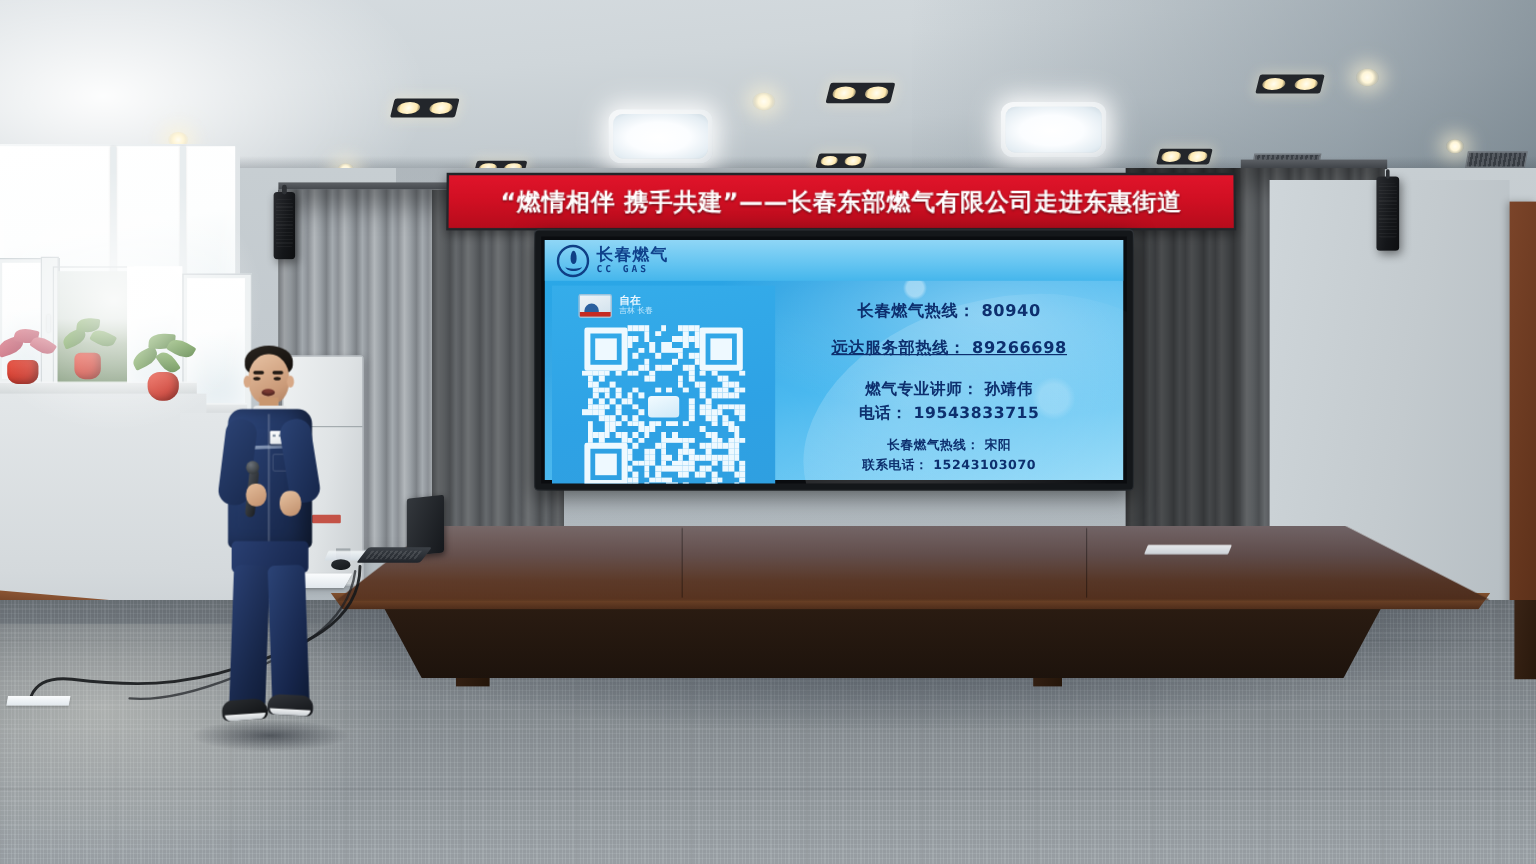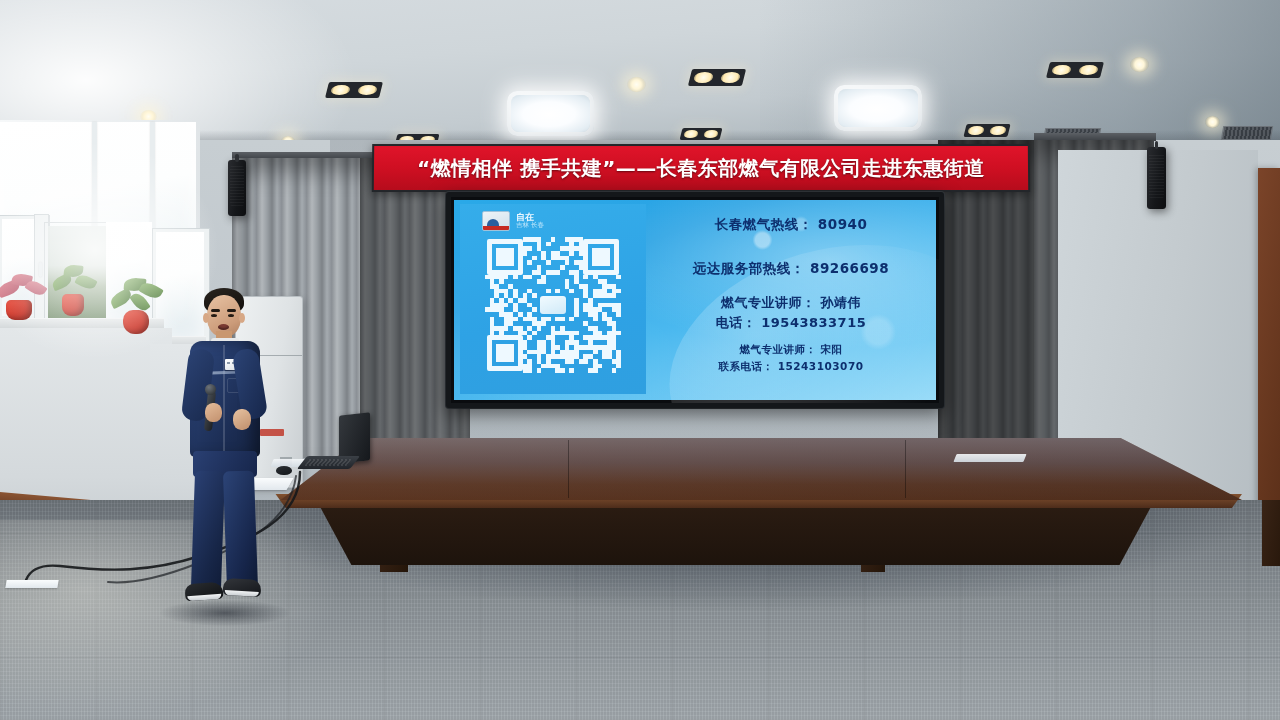--- a/index.html
+++ b/index.html
@@ -273,21 +273,21 @@
     background:linear-gradient(160deg,#f2fbff,#cfe9f8);
     box-shadow:0 0 0 2px #2ea2e5;
   }
 
   .info-panel{
     position:relative;flex:1;display:flex;flex-direction:column;
     align-items:center;justify-content:flex-start;padding-top:12px;
     color:#0d2f6e;font-family:"DejaVu Sans","Liberation Sans",sans-serif;font-weight:bold;
   }
   .info-l1{font-size:13.5px;letter-spacing:.5px;}
-  .info-l2{font-size:13.5px;letter-spacing:.5px;margin-top:26px;}
+  .info-l2{font-size:13.5px;letter-spacing:.5px;margin-top:13px;text-decoration:underline;}
   .info-gap{height:16px;}
   .info-l3{font-size:13px;letter-spacing:.5px;}
   .info-l4{font-size:13px;letter-spacing:.5px;margin-top:2px;}
   .info-l5{font-size:10.5px;letter-spacing:.5px;margin-top:11px;}
   .info-l6{font-size:10.5px;letter-spacing:.5px;margin-top:3px;}
 
   
   .table-top{
     position:absolute;left:230px;top:438px;width:1012px;height:62px;
     background:linear-gradient(178deg,#7a4a2c 0%,#6d4027 26%,#5e3722 60%,#4e2d1c 100%);
@@ -632,20 +632,27 @@
 
   <div class="banner">
     <span class="banner-text">“燃情相伴 携手共建”——长春东部燃气有限公司走进东惠街道</span>
   </div>
 
   <div class="display">
     <div class="slide">
       <div class="slide-bubbles"></div>
       <div class="slide-swoosh"></div>
 
+      <div class="slide-head">
+        <div class="logo-mark"></div>
+        <div class="logo-words">
+          <div class="logo-cn">长春燃气</div>
+          <div class="logo-en">CC GAS</div>
+        </div>
+      </div>
 
       <div class="slide-body">
 
         <div class="qr-panel">
           <div class="qr-profile">
             <div class="qr-avatar"></div>
             <div class="qr-names">
               <div class="qr-name">自在</div>
               <div class="qr-sub">吉林 长春</div>
             </div>
@@ -952,21 +959,21 @@
           </div>
 
         </div>
 
         <div class="info-panel">
           <div class="info-l1">长春燃气热线： 80940</div>
           <div class="info-l2">远达服务部热线： 89266698</div>
           <div class="info-gap"></div>
           <div class="info-l3">燃气专业讲师： 孙靖伟</div>
           <div class="info-l4">电话： 19543833715</div>
-          <div class="info-l5">燃气专业讲师： 宋阳</div>
+          <div class="info-l5">长春燃气热线： 宋阳</div>
           <div class="info-l6">联系电话： 15243103070</div>
         </div>
 
       </div>
     </div>
   </div>
 
   <div class="floor">
     <div class="floor-tex"></div>
     <div class="floor-tiles"></div>

